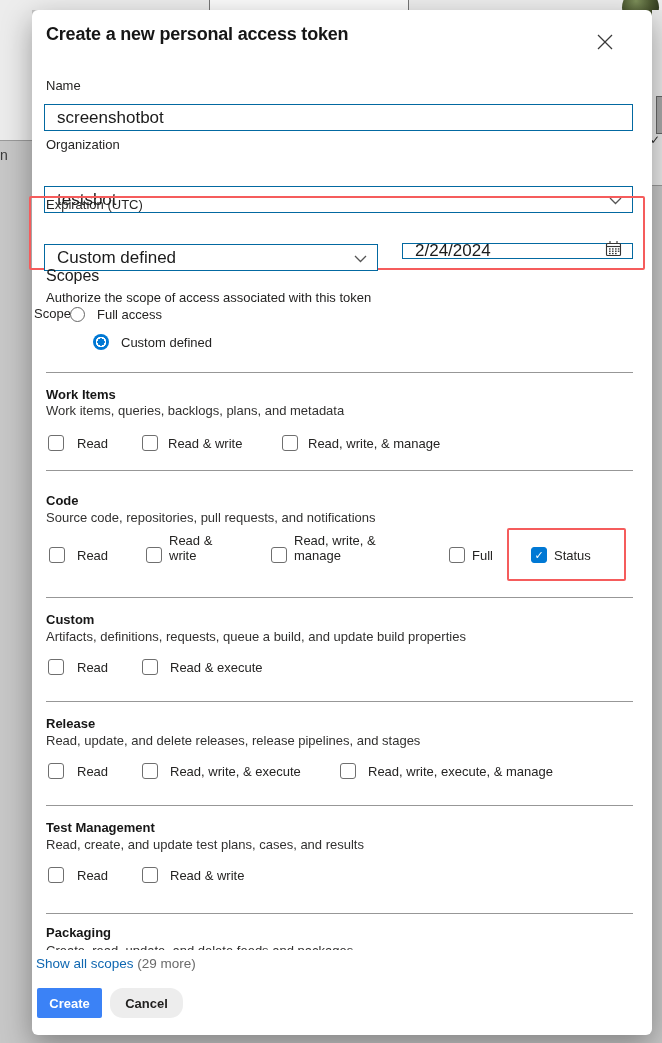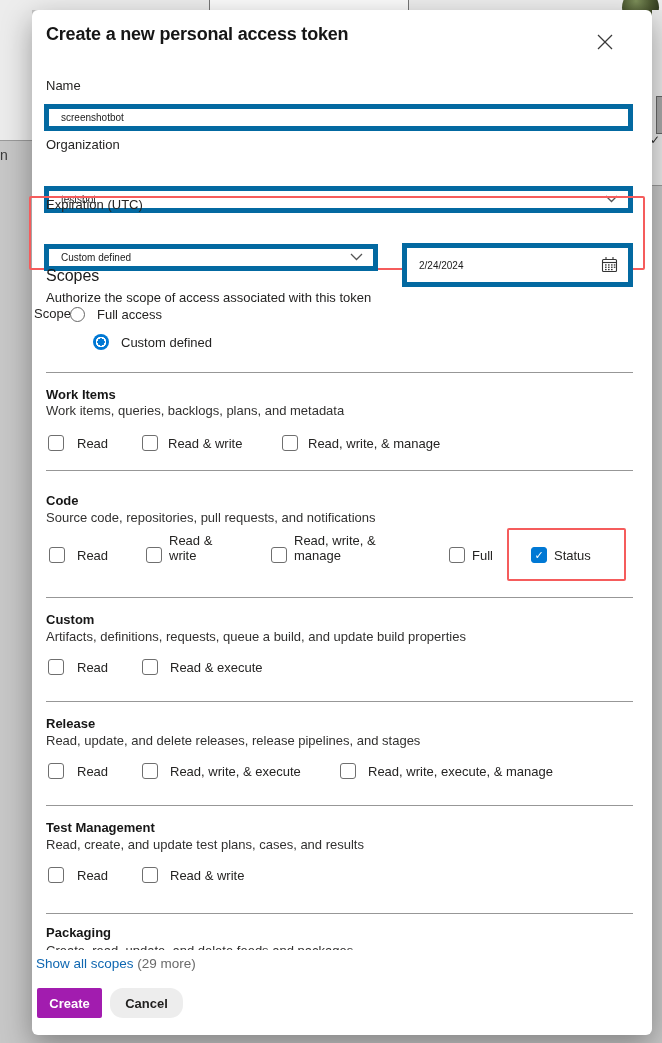--- a/index.html
+++ b/index.html
@@ -23,22 +23,22 @@
   .bg-right-line{left:652px;top:185px;width:10px;height:1px;background:#999;}
   .bg-right-box{left:656px;top:96px;width:6px;height:36px;background:#a8a8a8;border:1px solid #666;border-right:none;}
   .bg-check{left:650px;top:133px;font-size:12px;color:#2b2b2b;}
   
   .modal{left:32px;top:10px;width:620px;height:1025px;background:#fff;
     border-radius:6px;box-shadow:0 10px 30px rgba(0,0,0,.35);}
   .modal-title{left:14px;top:14px;font-size:18px;font-weight:bold;color:#161616;letter-spacing:-.2px;}
   .close-btn{left:560px;top:20px;width:26px;height:26px;display:flex;align-items:center;
     justify-content:center;cursor:pointer;background:none;border:none;padding:0;}
   .field-label{left:14px;font-size:13px;color:#252423;}
-  .text-input,.select-box{box-sizing:border-box;border:5px solid #0369a1;background:#fff;
-    font-size:10px;color:#1b1b1b;font-family:inherit;}
+  .text-input,.select-box{box-sizing:border-box;border:1px solid #0369a1;background:#fff;
+    font-size:17px;color:#1b1b1b;font-family:inherit;}
   .text-input{padding:0 0 0 12px;}
   .select-box{display:flex;align-items:center;padding:0 10px 0 12px;margin-top:24px;}
   .select-box .sel-text{flex:1;}
   .red-box{border:2px solid #f55c5c;border-radius:2px;background:transparent;pointer-events:none;}
   .h-scopes{left:14px;top:257px;font-size:16px;color:#1b1b1b;}
   .scopes-sub{left:14px;top:280px;font-size:13px;color:#252423;}
   .inline-scopes{left:2px;top:296px;font-size:13px;color:#252423;}
   .radio{width:15px;height:15px;border-radius:50%;border:1px solid #666;background:#fff;box-sizing:border-box;}
   .radio.selected{width:16px;height:16px;border:none;
     background:radial-gradient(circle at center,#0078d4 0 3.5px,#fff 3.8px 5.1px,#0078d4 5.3px);}
@@ -48,21 +48,21 @@
   .sec-desc{left:14px;font-size:13px;color:#323130;white-space:nowrap;}
   .cb{width:16px;height:16px;border:1px solid #6f6f6f;border-radius:3px;background:#fff;
     box-sizing:border-box;display:flex;align-items:center;justify-content:center;}
   .cb.checked{background:#0078d4;border-color:#0078d4;color:#fff;font-size:11px;line-height:1;}
   .cb-label{font-size:13px;color:#252423;line-height:15px;}
   .footer-links{left:4px;top:946px;font-size:13.5px;}
   .link{color:#0f67b1;text-decoration:none;cursor:pointer;}
   .more{color:#6a6a6a;}
   .btn{height:30px;border:none;border-radius:2px;font-family:inherit;font-size:13px;
     font-weight:bold;cursor:pointer;}
-  .btn-primary{left:5px;top:978px;width:65px;background:#a21caf;color:#fff;}
+  .btn-primary{left:5px;top:978px;width:65px;background:#3b82f6;color:#fff;}
   .btn-secondary{left:78px;top:978px;width:73px;background:#ededed;color:#201f1e;border-radius:13px;}
 </style>
 </head>
 <body>
 
 <div class="abs bg-topband"></div>
 <div class="abs bg-searchbox"></div>
 <div class="abs bg-avatar"></div>
 <div class="abs bg-left-light"></div>
 <div class="abs bg-left-line"></div>
@@ -101,21 +101,21 @@
   <div class="abs red-box" style="left:-3px;top:186px;width:612px;height:70px;"></div>
   <div class="abs field-label" style="top:187px;">Expiration (UTC)</div>
   <div class="abs select-box" style="left:12px;top:210px;width:334px;height:27px;">
     <span class="sel-text">Custom defined</span>
     <span>
       <svg width="13" height="8" viewBox="0 0 13 8">
           <path d="M1 1 L6.5 6.5 L12 1" fill="none" stroke="#555" stroke-width="1.3"></path>
         </svg>
     </span>
   </div>
-  <div class="abs select-box" style="left:370px;top:209px;width:231px;height:44px;">
+  <div class="abs select-box" style="left:370px;top:209px;width:231px;height:16px;">
     <span class="sel-text">2/24/2024</span>
     <span>
       <svg width="17" height="17" viewBox="0 0 17 17">
         <rect x="1.5" y="3.5" width="14" height="12" rx="1" fill="none" stroke="#333" stroke-width="1.1"></rect>
         <line x1="1.5" y1="6.5" x2="15.5" y2="6.5" stroke="#333" stroke-width="1.1"></line>
         <line x1="5" y1="1" x2="5" y2="3.5" stroke="#333" stroke-width="1.1"></line>
         <line x1="12" y1="1" x2="12" y2="3.5" stroke="#333" stroke-width="1.1"></line>
         <g fill="#333">
           <rect x="4" y="8.3" width="1.6" height="1.3"></rect>
             <rect x="7" y="8.3" width="1.6" height="1.3"></rect>

